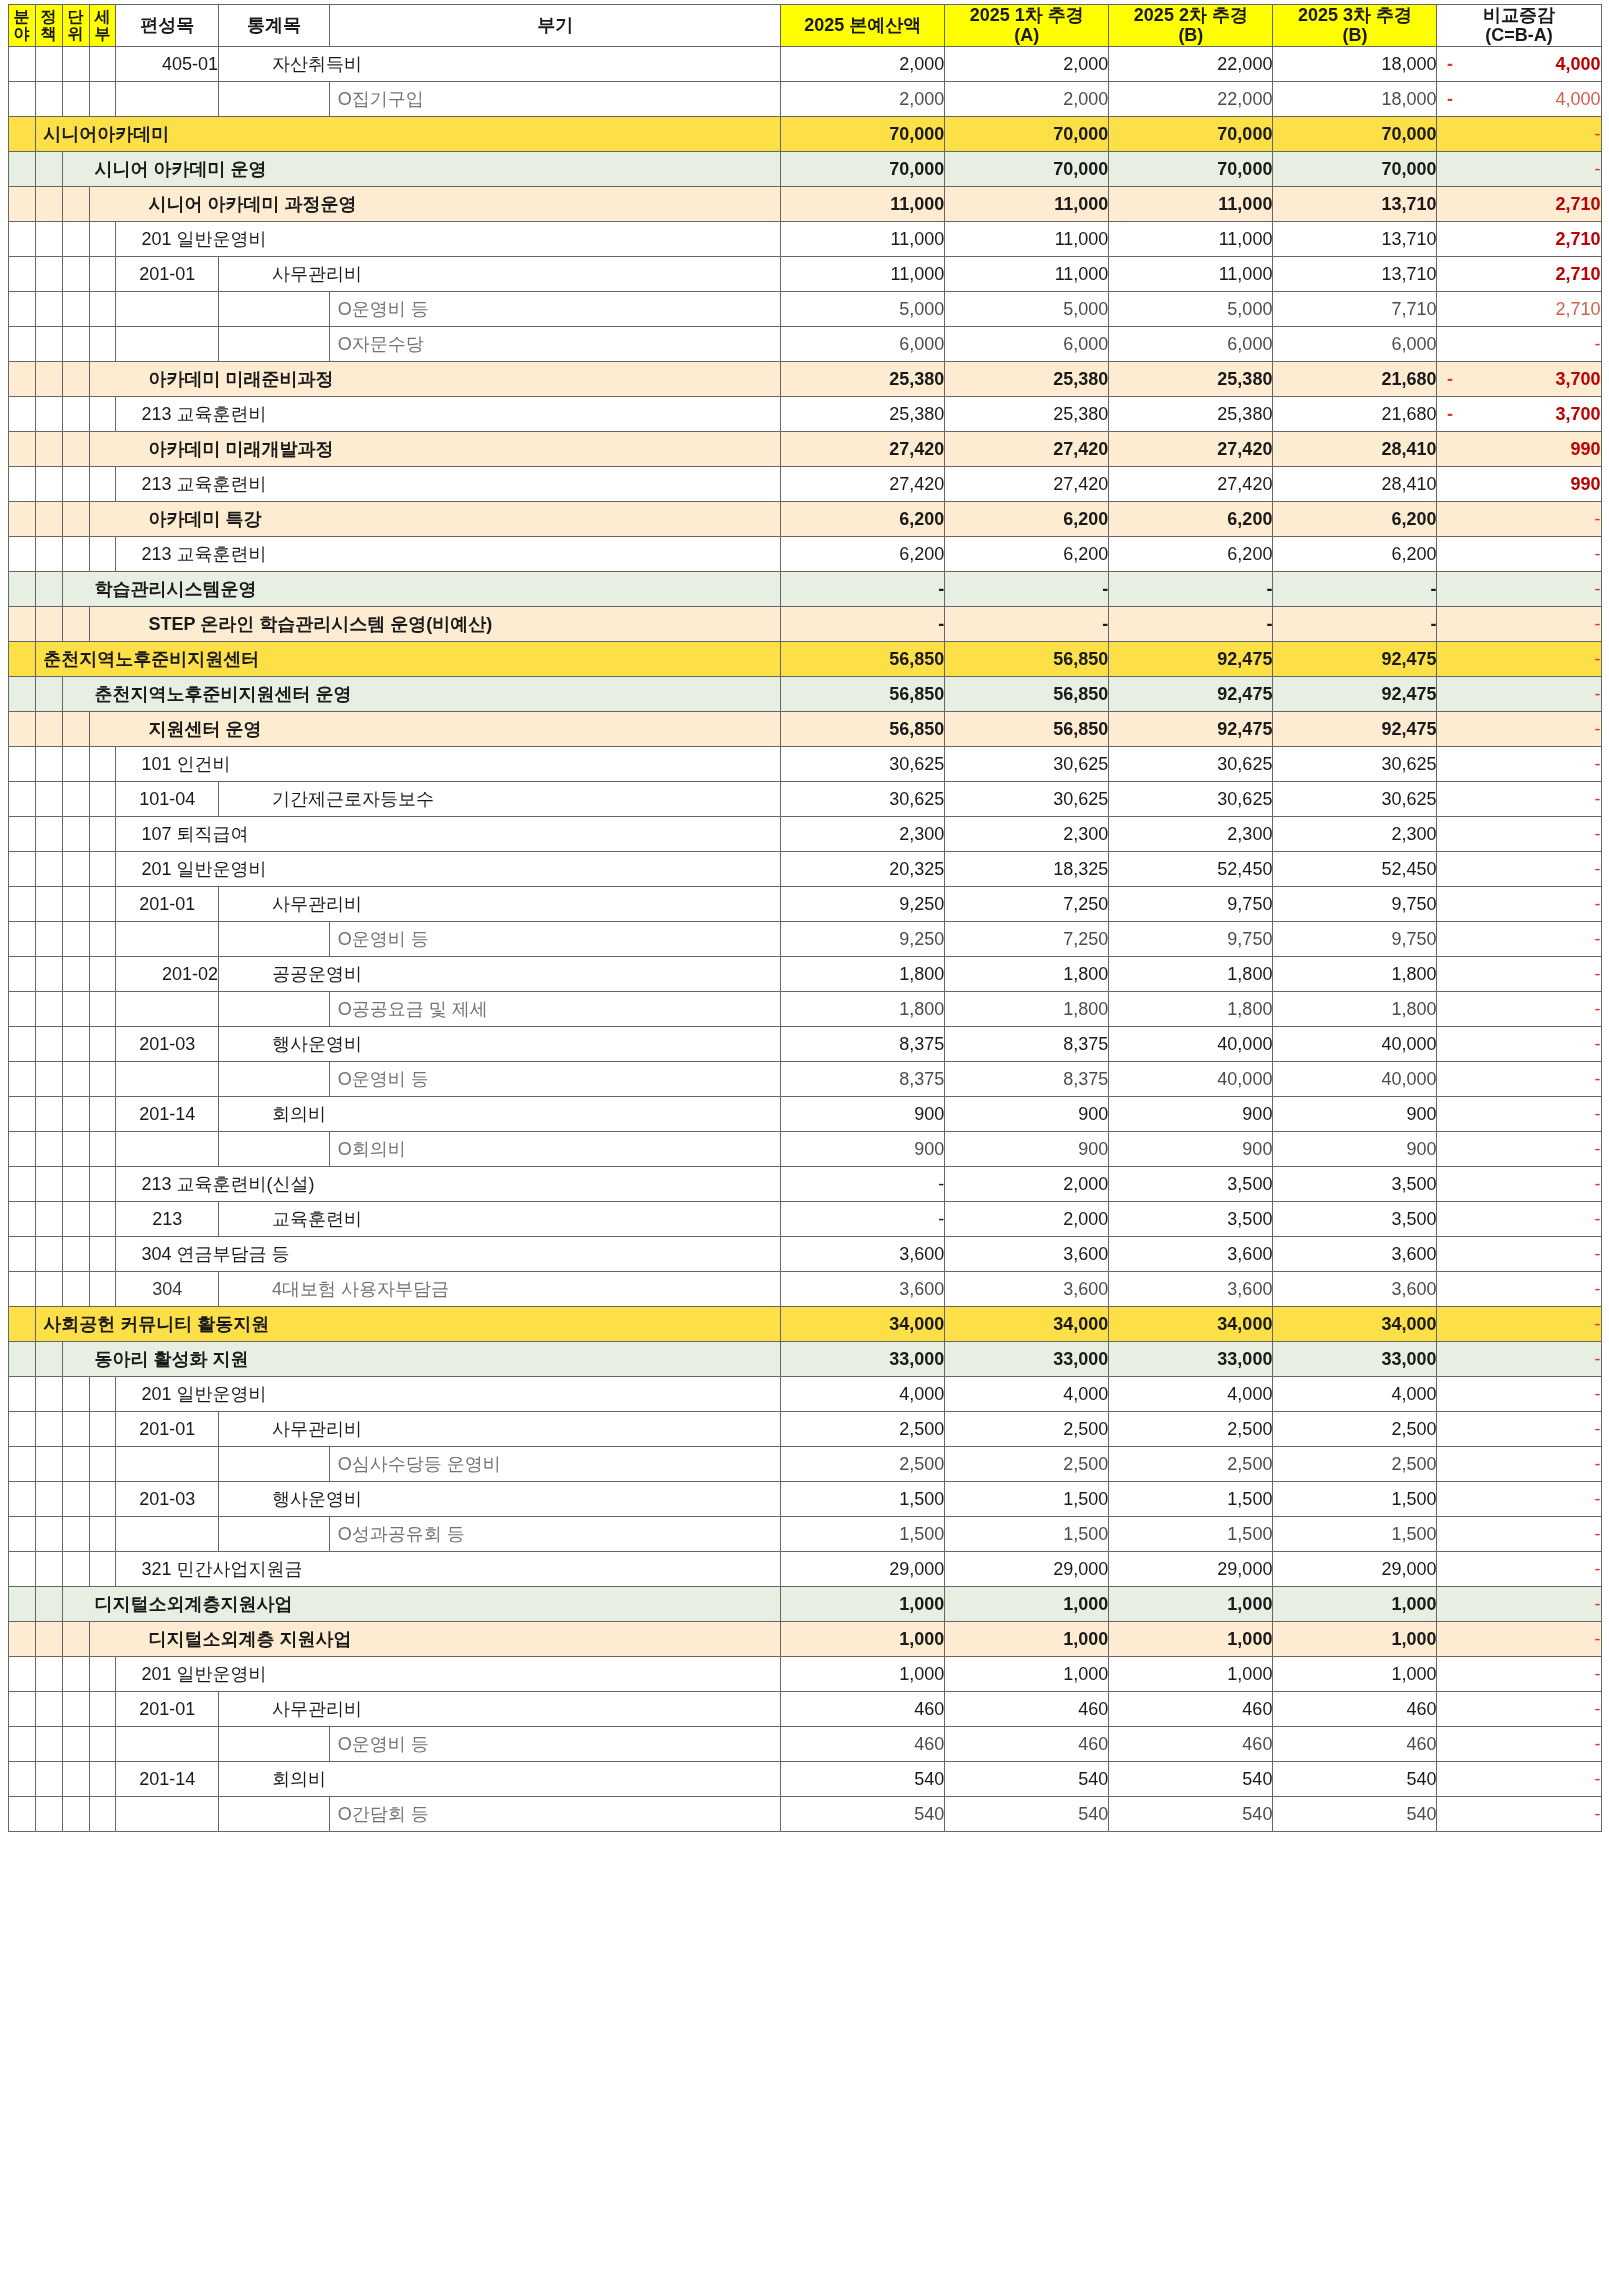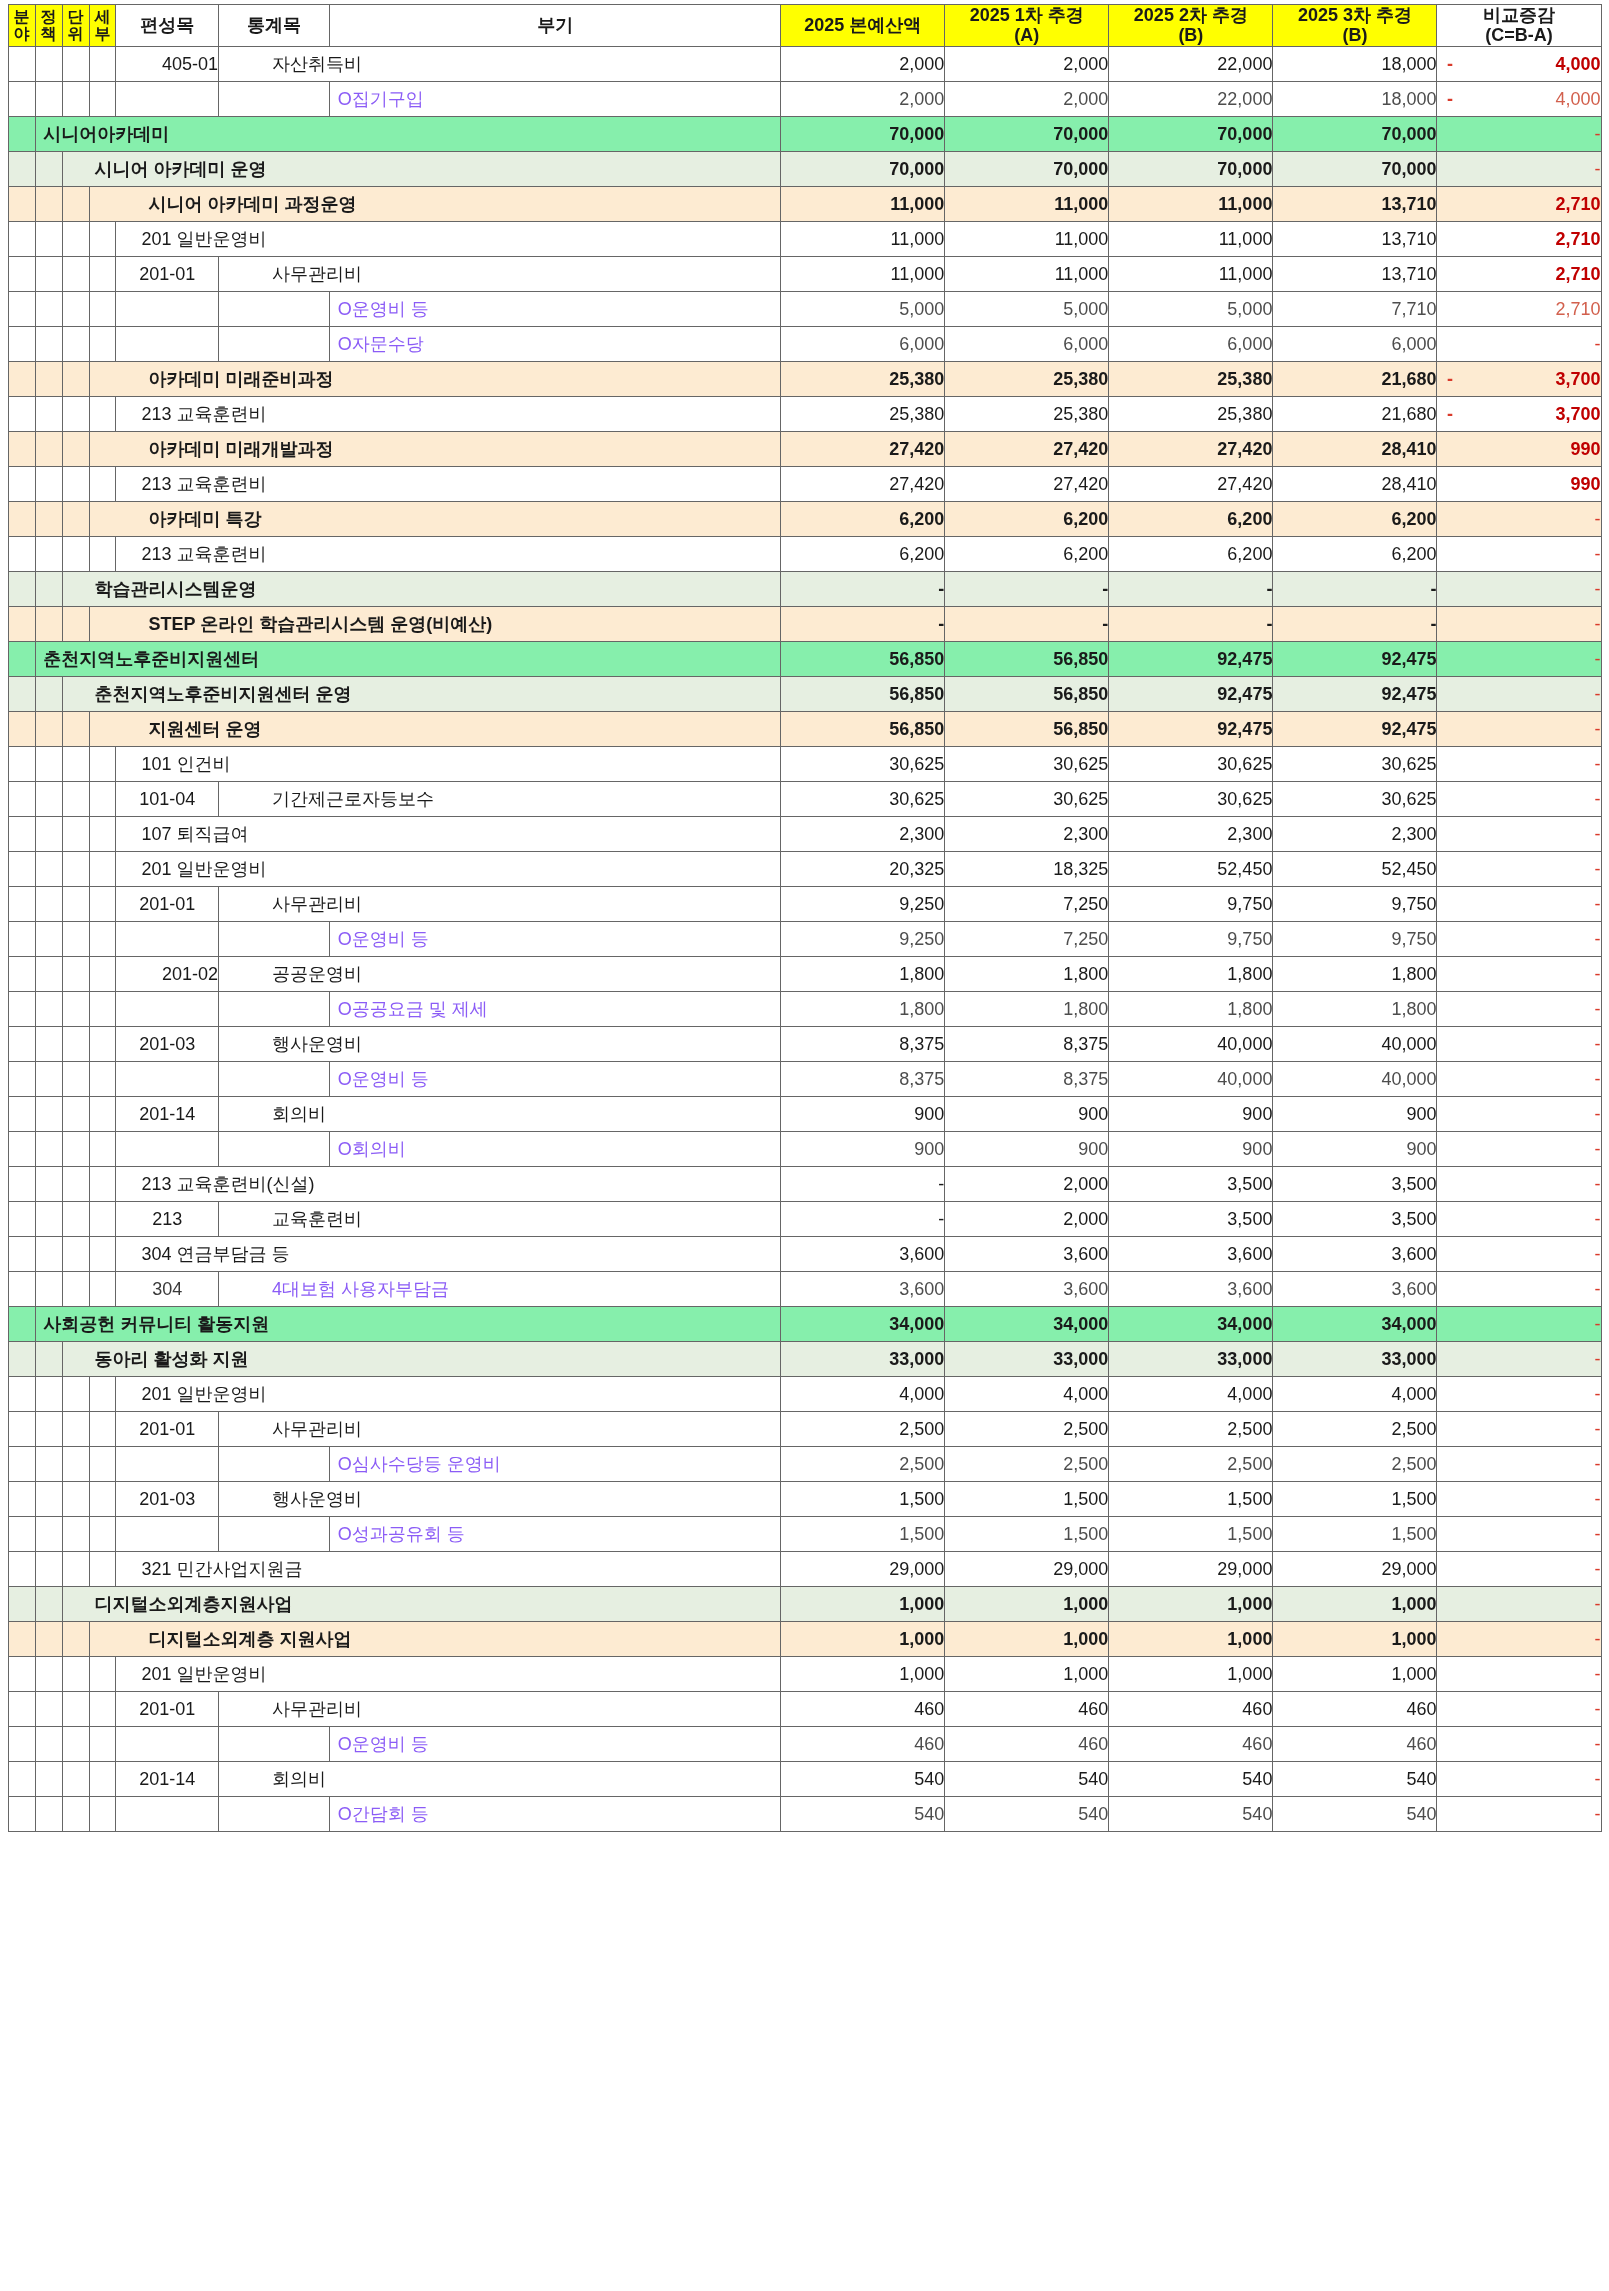--- a/index.html
+++ b/index.html
@@ -68,21 +68,21 @@
     padding-right: 13.3px;
     font-size: 18px;
   }
   td.label {
     text-align: left;
     padding-left: 5.7px;
   }
   td.blank { }
 
   
-  tr.lvl-policy > td { background: #86efac; font-weight: bold; }
+  tr.lvl-policy > td { background: #fde047; font-weight: bold; }
   tr.lvl-unit   > td { background: #e6efe1; font-weight: bold; }
   tr.lvl-detail > td { background: #fdebd2; font-weight: bold; }
   tr.lvl-plain  > td { background: #ffffff; }
   tr.lvl-sub    > td { background: #ffffff; color: #3a3a3a; }
 
   
   .t-policy  { padding-left: 7.6px; font-weight: bold; }
   .t-unit    { padding-left: 32px; font-weight: bold; }
   .t-detail  { padding-left: 59px; font-weight: bold; }
   .t-stat    { padding-left: 25px; }
@@ -104,21 +104,21 @@
     color: #d93a2b;
     font-weight: bold;
   }
   td.diff .val { color: #c00000; }
   td.diff .dash { color: #d93a2b; font-weight: normal; }
   td.diff.light .val { color: #d2604d; font-weight: normal; }
   td.diff.light { font-weight: normal; }
 
   
   tr.lvl-sub td.num { color: #4d4d4d; }
-  tr.lvl-sub td.label { color: #8b5cf6; }
+  tr.lvl-sub td.label { color: #737373; }
 </style>
 </head>
 <body>
 
 <div id="sheet">
   <table class="budget">
     <colgroup>
       <col class="c-bunya">
         <col class="c-jeongchaek">
         <col class="c-danwi">

